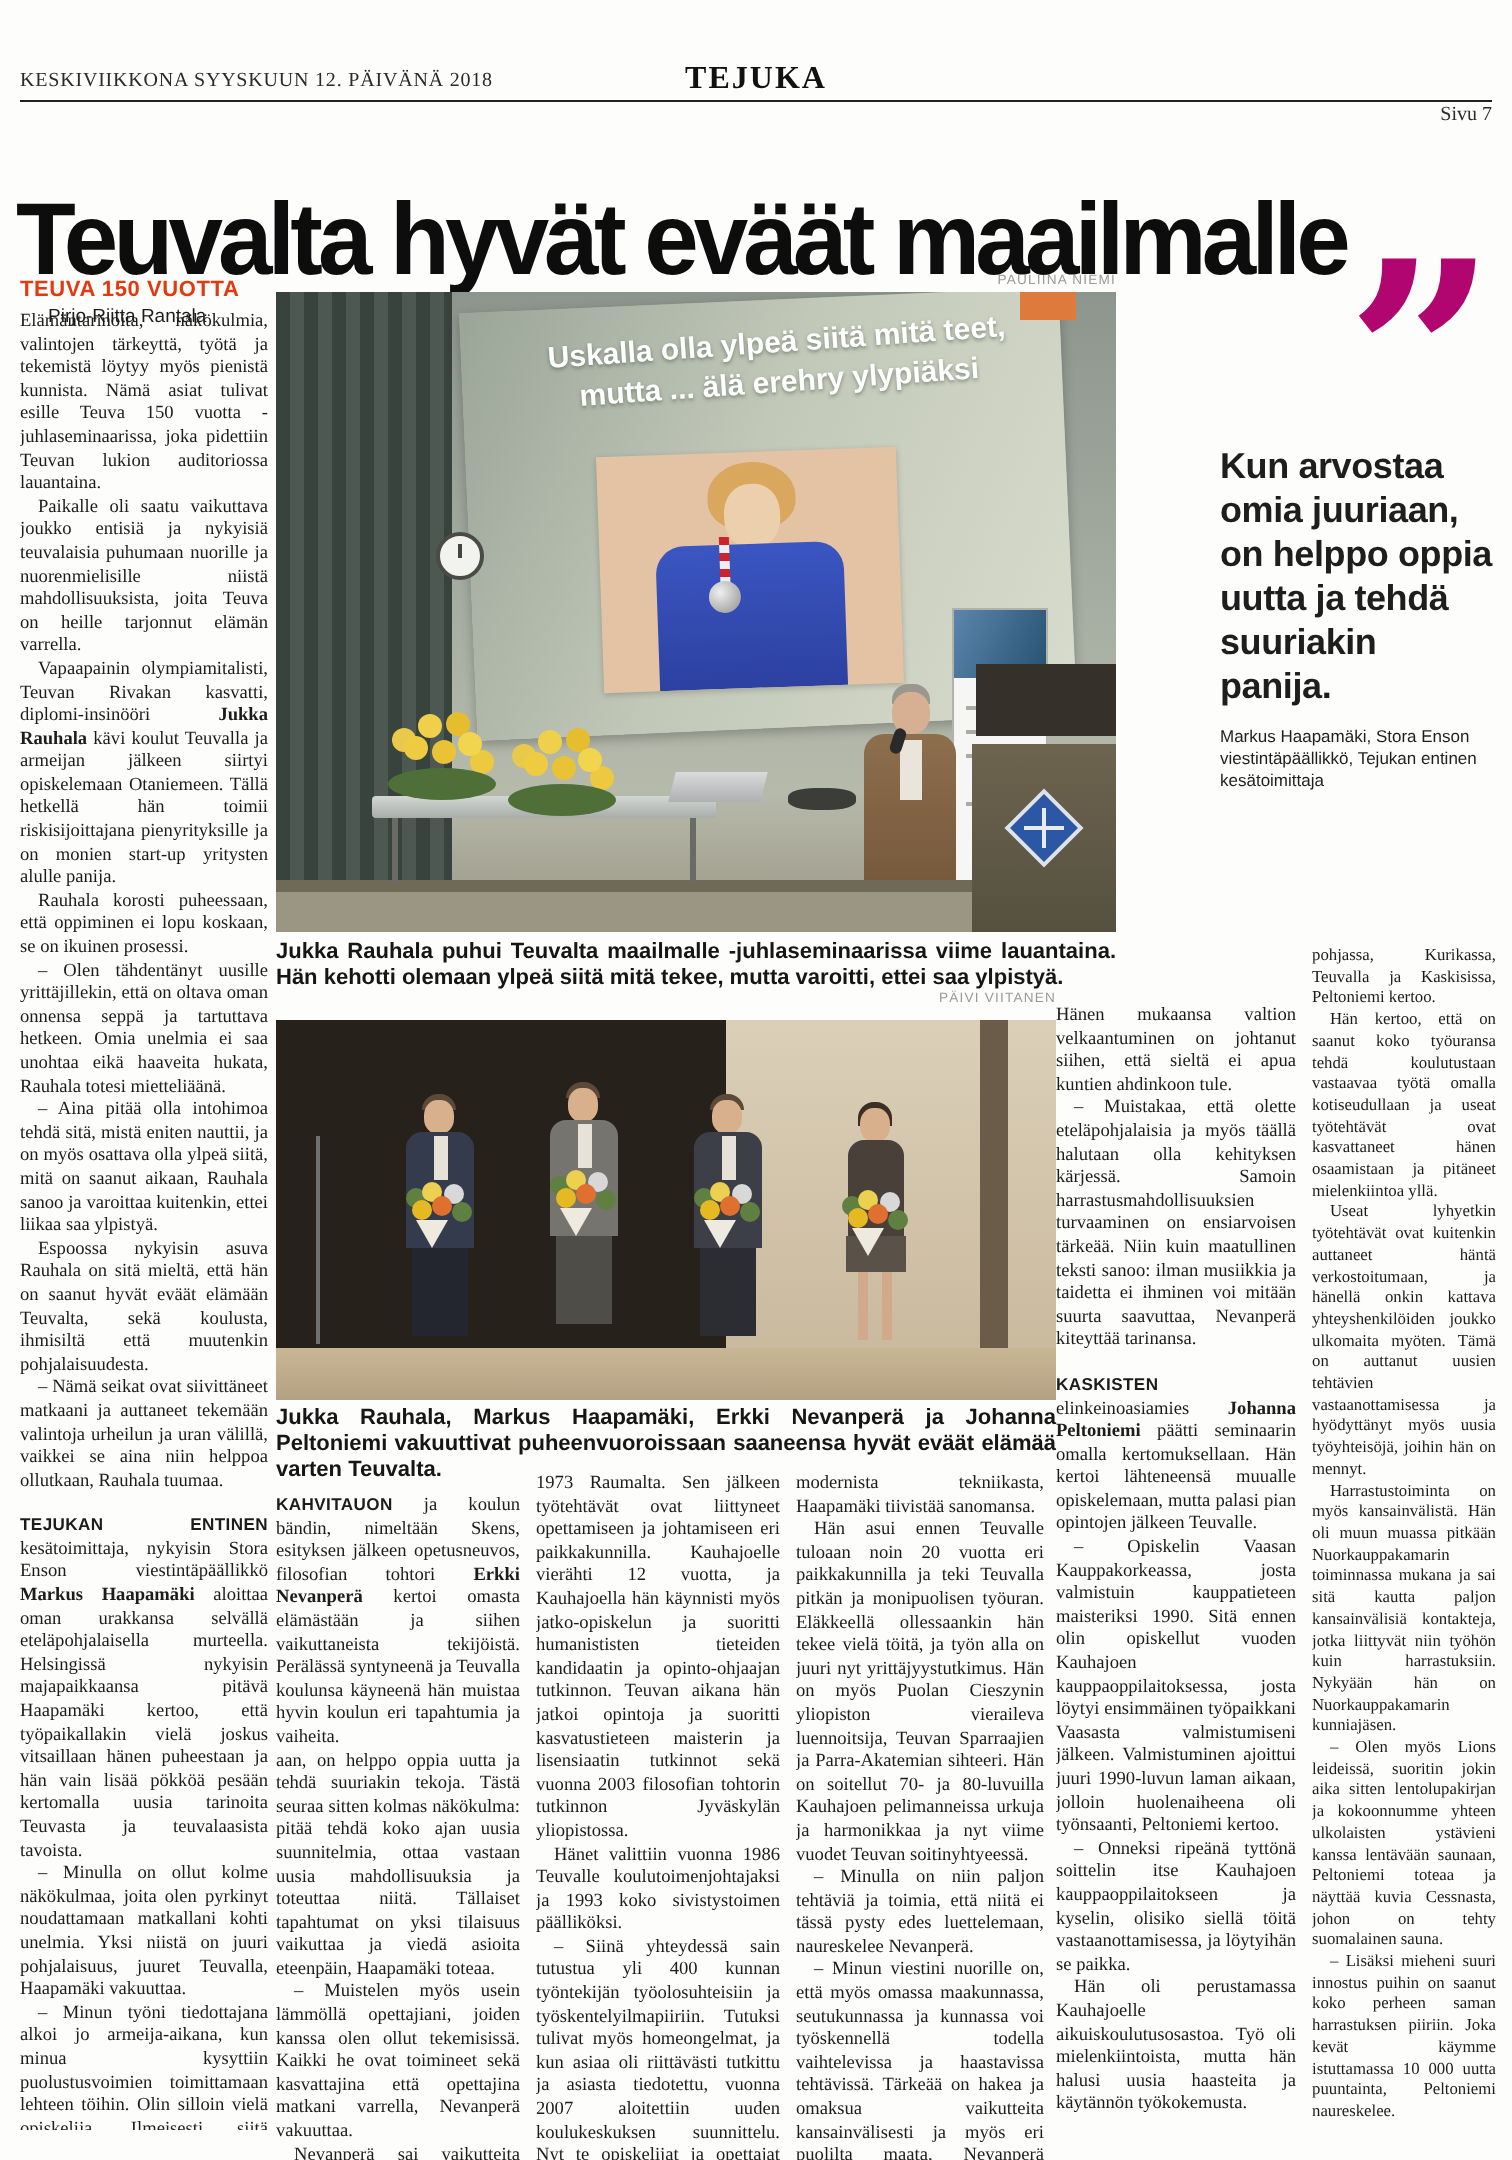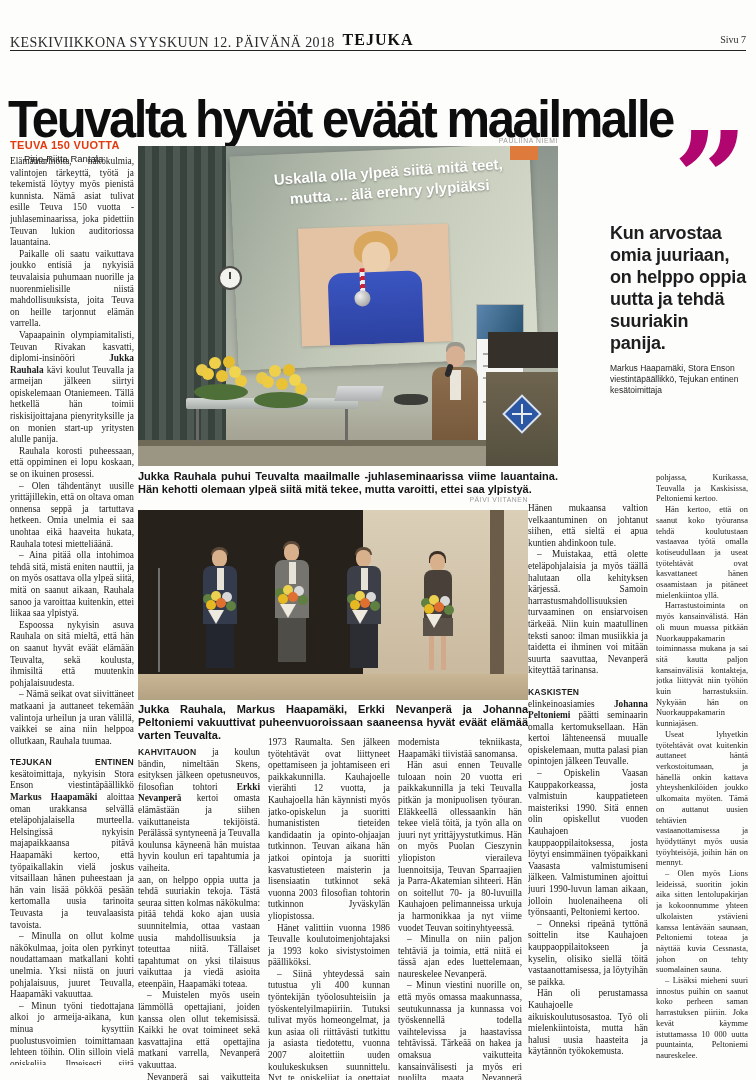--- a/index.html
+++ b/index.html
@@ -1,22 +1,22 @@
 <!DOCTYPE html>
 <html lang="fi"><head>
 <meta charset="utf-8">
 <style>
   html,body{margin:0;padding:0;background:#e8e8e8;}
   .page{position:relative;width:756px;height:1080px;background:#fdfdfc;margin:0 auto;overflow:hidden;
         font-family:"Liberation Serif",serif;color:#1c1c1c;}
   
-  .hdr-date{position:absolute;left:10px;top:35px;font-family:"Liberation Serif",serif;font-size:14px;letter-spacing:.4px;color:#2b2b2b;}
+  .hdr-date{position:absolute;left:10px;top:35px;font-family:"Liberation Serif",serif;font-size:10px;letter-spacing:.4px;color:#2b2b2b;}
   .masthead{position:absolute;left:0;right:0;top:31px;text-align:center;font-family:"Liberation Serif",serif;
             font-weight:700;font-size:16px;letter-spacing:1px;color:#111;}
-  .hdr-page{position:absolute;right:10px;top:34px;font-size:10px;color:#2b2b2b;}
+  .hdr-page{position:absolute;right:10px;top:52px;font-size:10px;color:#2b2b2b;}
   .hdr-rule{position:absolute;left:10px;right:10px;top:50px;height:1px;background:#222;}
   
   .headline{position:absolute;left:8px;top:56px;width:760px;font-family:"Liberation Sans",sans-serif;
             font-weight:700;font-size:51px;letter-spacing:-2.5px;color:#0d0d0d;transform:scaleX(.96);transform-origin:left top;white-space:nowrap;}
   .kicker{position:absolute;left:10px;top:139px;font-family:"Liberation Sans",sans-serif;font-weight:700;
           font-size:11px;letter-spacing:.3px;color:#e23a0e;}
   .byline{position:absolute;left:10px;top:153px;font-family:"Liberation Sans",sans-serif;font-size:9.5px;color:#1c1c1c;padding-left:14px;}
   
   .col{position:absolute;overflow:hidden;font-size:9.3px;line-height:11.6px;text-align:justify;}
   .col p{margin:0;text-indent:9px;}
@@ -153,36 +153,36 @@
       <p>Nevanperä sai vaikutteita opettajiltaan niin paljon, että valmistui itsekin opettajaksi</p>
     </div>
   <div class="col c3">
       <p class="noindent">1973 Raumalta. Sen jälkeen työtehtävät ovat liittyneet opettamiseen ja johtamiseen eri paikkakunnilla. Kauhajoelle vierähti 12 vuotta, ja Kauhajoella hän käynnisti myös jatko-opiskelun ja suoritti humanististen tieteiden kandidaatin ja opinto-ohjaajan tutkinnon. Teuvan aikana hän jatkoi opintoja ja suoritti kasvatustieteen maisterin ja lisensiaatin tutkinnot sekä vuonna 2003 filosofian tohtorin tutkinnon Jyväskylän yliopistossa.</p>
       <p>Hänet valittiin vuonna 1986 Teuvalle koulutoimenjohtajaksi ja 1993 koko sivistystoimen päälliköksi.</p>
       <p>– Siinä yhteydessä sain tutustua yli 400 kunnan työntekijän työolosuhteisiin ja työskentelyilmapiiriin. Tutuksi tulivat myös homeongelmat, ja kun asiaa oli riittävästi tutkittu ja asiasta tiedotettu, vuonna 2007 aloitettiin uuden koulukeskuksen suunnittelu. Nyt te opiskelijat ja opettajat saatte nauttia uudesta sisäilmaltaan puhtaasta rakennuksesta ja</p>
     </div>
   <div class="col c4">
       <p class="noindent">modernista tekniikasta, Haapamäki tiivistää sanomansa.</p>
       <p>Hän asui ennen Teuvalle tuloaan noin 20 vuotta eri paikkakunnilla ja teki Teuvalla pitkän ja monipuolisen työuran. Eläkkeellä ollessaankin hän tekee vielä töitä, ja työn alla on juuri nyt yrittäjyystutkimus. Hän on myös Puolan Cieszynin yliopiston vieraileva luennoitsija, Teuvan Sparraajien ja Parra-Akatemian sihteeri. Hän on soitellut 70- ja 80-luvuilla Kauhajoen pelimanneissa urkuja ja harmonikkaa ja nyt viime vuodet Teuvan soitinyhtyeessä.</p>
-      <p>– Minulla on niin paljon tehtäviä ja toimia, että niitä ei tässä ajan edes luettelemaan, naureskelee Nevanperä.</p>
+      <p>– Minulla on niin paljon tehtäviä ja toimia, että niitä ei tässä pysty edes luettelemaan, naureskelee Nevanperä.</p>
       <p>– Minun viestini nuorille on, että myös omassa maakunnassa, seutukunnassa ja kunnassa voi työskennellä todella vaihtelevissa ja haastavissa tehtävissä. Tärkeää on hakea ja omaksua vaikutteita kansainvälisesti ja myös eri puolilta maata, Nevanperä tähdentää.</p>
     </div>
   <div class="col c5">
       <p class="noindent">Hänen mukaansa valtion velkaantuminen on johtanut siihen, että sieltä ei apua kuntien ahdinkoon tule.</p>
       <p>– Muistakaa, että olette eteläpohjalaisia ja myös täällä halutaan olla kehityksen kärjessä. Samoin harrastusmahdollisuuksien turvaaminen on ensiarvoisen tärkeää. Niin kuin maatullinen teksti sanoo: ilman musiikkia ja taidetta ei ihminen voi mitään suurta saavuttaa, Nevanperä kiteyttää tarinansa.</p>
       <p class="noindent section"><span class="lead">KASKISTEN</span> elinkeinoasiamies <b>Johanna Peltoniemi</b> päätti seminaarin omalla kertomuksellaan. Hän kertoi lähteneensä muualle opiskelemaan, mutta palasi pian opintojen jälkeen Teuvalle.</p>
       <p>– Opiskelin Vaasan Kauppakorkeassa, josta valmistuin kauppatieteen maisteriksi 1990. Sitä ennen olin opiskellut vuoden Kauhajoen kauppaoppilaitoksessa, josta löytyi ensimmäinen työpaikkani Vaasasta valmistumiseni jälkeen. Valmistuminen ajoittui juuri 1990-luvun laman aikaan, jolloin huolenaiheena oli työnsaanti, Peltoniemi kertoo.</p>
       <p>– Onneksi ripeänä tyttönä soittelin itse Kauhajoen kauppaoppilaitokseen ja kyselin, olisiko siellä töitä vastaanottamisessa, ja löytyihän se paikka.</p>
       <p>Hän oli perustamassa Kauhajoelle aikuiskoulutusosastoa. Työ oli mielenkiintoista, mutta hän halusi uusia haasteita ja käytännön työkokemusta.</p>
     </div>
   <div class="col c6">
       <p class="noindent">pohjassa, Kurikassa, Teuvalla ja Kaskisissa, Peltoniemi kertoo.</p>
       <p>Hän kertoo, että on saanut koko työuransa tehdä koulutustaan vastaavaa työtä omalla kotiseudullaan ja useat työtehtävät ovat kasvattaneet hänen osaamistaan ja pitäneet mielenkiintoa yllä.</p>
+      <p>Useat lyhyetkin työtehtävät ovat kuitenkin auttaneet häntä verkostoitumaan, ja hänellä onkin kattava yhteyshenkilöiden joukko ulkomaita myöten. Tämä on auttanut uusien tehtävien vastaanottamisessa ja hyödyttänyt myös uusia työyhteisöjä, joihin hän on mennyt.</p>
       <p>Harrastustoiminta on myös kansainvälistä. Hän oli muun muassa pitkään Nuorkauppakamarin toiminnassa mukana ja sai sitä kautta paljon kansainvälisiä kontakteja, jotka liittyvät niin työhön kuin harrastuksiin. Nykyään hän on Nuorkauppakamarin kunniajäsen.</p>
-      <p>Useat lyhyetkin työtehtävät ovat kuitenkin auttaneet häntä verkostoitumaan, ja hänellä onkin kattava yhteyshenkilöiden joukko ulkomaita myöten. Tämä on auttanut uusien tehtävien vastaanottamisessa ja hyödyttänyt myös uusia työyhteisöjä, joihin hän on mennyt.</p>
       <p>– Olen myös Lions leideissä, suoritin jokin aika sitten lentolupakirjan ja kokoonnumme yhteen ulkolaisten ystävieni kanssa lentävään saunaan, Peltoniemi toteaa ja näyttää kuvia Cessnasta, johon on tehty suomalainen sauna.</p>
       <p>– Lisäksi mieheni suuri innostus puihin on saanut koko perheen saman harrastuksen piiriin. Joka kevät käymme istuttamassa 10 000 uutta puuntainta, Peltoniemi naureskelee.</p>
     </div>
 
   <div class="credit cr1">PAULIINA NIEMI</div>
   <figure class="fig1" style="margin:0;">
     <div class="f1-curtain"></div>
     <div class="f1-screen"></div>
     <div class="f1-slide-text">Uskalla olla ylpeä siitä mitä teet, mutta ... älä erehry ylypiäksi</div>
     <div class="f1-innerphoto">

